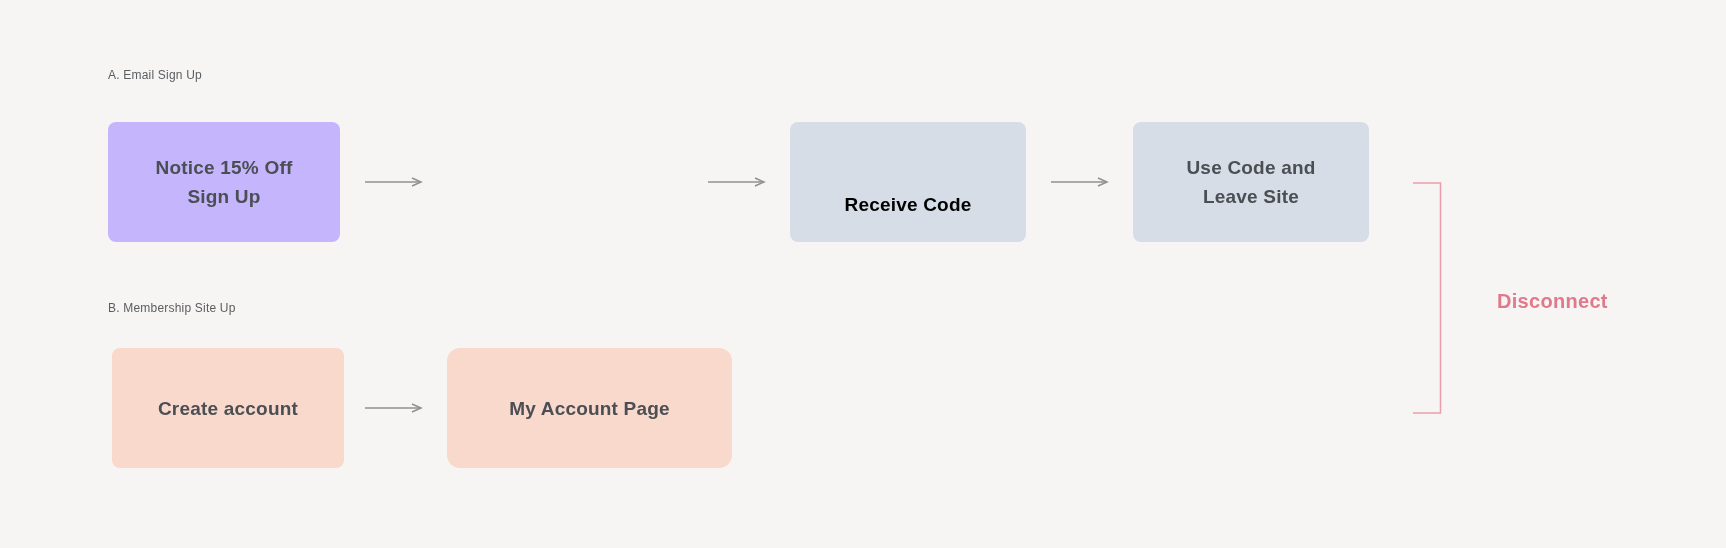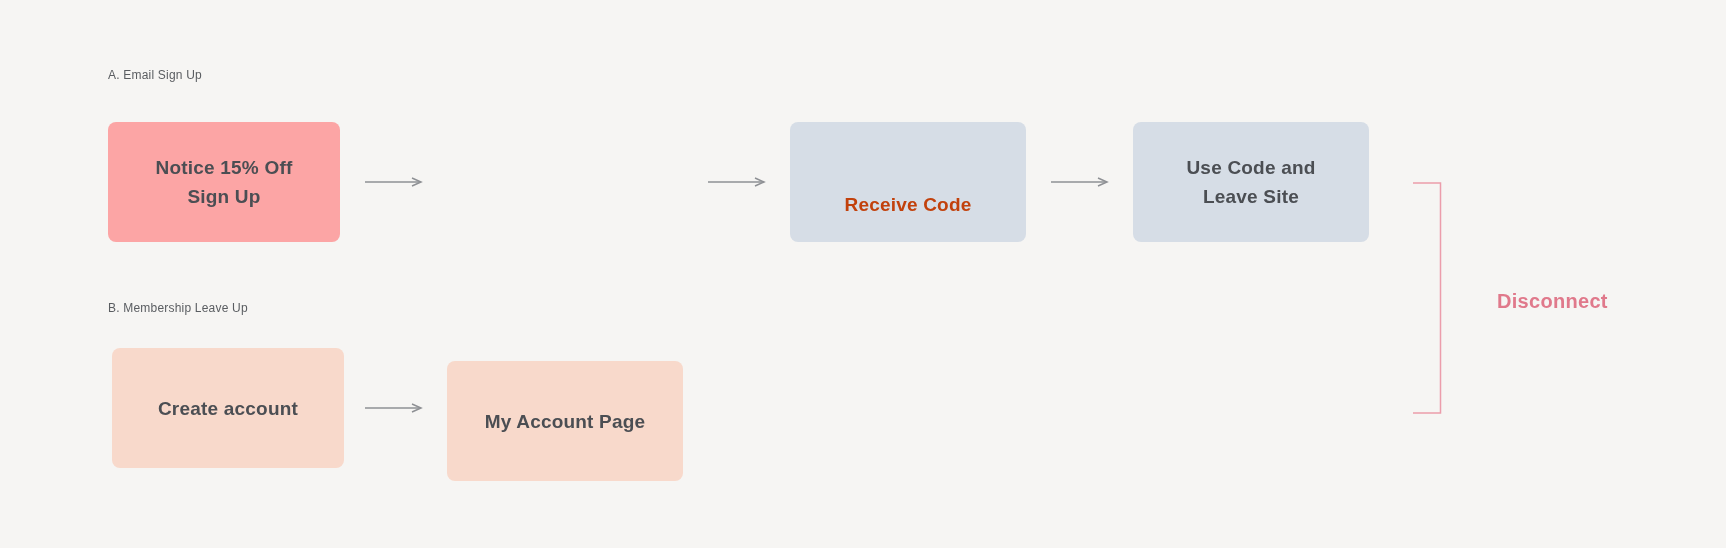--- a/index.html
+++ b/index.html
@@ -59,68 +59,68 @@
     text-align: right;
   }
 </style>
 </head>
 <body>
 
 <div class="canvas" style="background-color: rgb(246, 245, 243);">
 
   <div class="flow-label" style="left: 108px; top: 66px; color: rgb(90, 93, 97);">A. Email Sign Up</div>
 
-  <div class="node" style="left: 108px; top: 122px; width: 232px; background-color: #fca5a5;">
+  <div class="node" style="left: 108px; top: 122px; width: 232px; background-color: #c4b5fd;">
     <span class="node-label" style="color: rgb(75, 78, 83);">Notice 15% Off Sign Up</span>
   </div>
 
   <div class="connector" style="left: 365px; top: 176px; stroke: rgb(142, 144, 148);">
     <svg width="58" height="12" viewBox="0 0 58 12">
       <line x1="0" y1="6" x2="55" y2="6" stroke-width="1.5"></line>
       <path d="M47 2 L56 6 L47 10" fill="none" stroke-width="1.5"></path>
     </svg>
   </div>
 
 
   <div class="connector" style="left: 708px; top: 176px; stroke: rgb(142, 144, 148);">
     <svg width="58" height="12" viewBox="0 0 58 12">
       <line x1="0" y1="6" x2="55" y2="6" stroke-width="1.5"></line>
       <path d="M47 2 L56 6 L47 10" fill="none" stroke-width="1.5"></path>
     </svg>
   </div>
 
   <div class="node" style="left: 790px; top: 122px; width: 236px; background-color: rgb(214, 221, 230);">
-    <span class="node-label" style="color: #c2410c; margin-top: 44px;">Receive Code</span>
+    <span class="node-label" style="color: #000000; margin-top: 44px;">Receive Code</span>
   </div>
 
   <div class="connector" style="left: 1051px; top: 176px; stroke: rgb(142, 144, 148);">
     <svg width="58" height="12" viewBox="0 0 58 12">
       <line x1="0" y1="6" x2="55" y2="6" stroke-width="1.5"></line>
       <path d="M47 2 L56 6 L47 10" fill="none" stroke-width="1.5"></path>
     </svg>
   </div>
 
   <div class="node" style="left: 1133px; top: 122px; width: 236px; background-color: rgb(214, 221, 230);">
     <span class="node-label" style="color: rgb(75, 78, 83);">Use Code and Leave Site</span>
   </div>
 
-  <div class="flow-label" style="left: 108px; top: 299px; color: rgb(90, 93, 97);">B. Membership Leave Up</div>
+  <div class="flow-label" style="left: 108px; top: 299px; color: rgb(90, 93, 97);">B. Membership Site Up</div>
 
   <div class="node" style="left: 112px; top: 348px; width: 232px; background-color: rgb(248, 217, 203);">
     <span class="node-label" style="color: rgb(75, 78, 83);">Create account</span>
   </div>
 
   <div class="connector" style="left: 365px; top: 402px; stroke: rgb(142, 144, 148);">
     <svg width="58" height="12" viewBox="0 0 58 12">
       <line x1="0" y1="6" x2="55" y2="6" stroke-width="1.5"></line>
       <path d="M47 2 L56 6 L47 10" fill="none" stroke-width="1.5"></path>
     </svg>
   </div>
 
-  <div class="node" style="left: 447px; top: 361px; width: 236px; background-color: rgb(248, 217, 203);">
+  <div class="node" style="left: 447px; top: 348px; width: 285px; background-color: rgb(248, 217, 203); border-radius: 13px;">
     <span class="node-label" style="color: rgb(75, 78, 83);">My Account Page</span>
   </div>
 
   <div class="bracket" style="left: 1412px; top: 182px; stroke: rgb(236, 157, 171);">
     <svg width="30" height="232" viewBox="0 0 30 232">
       <path d="M1 1 H28.5 V231 H1" fill="none" stroke-width="1.5"></path>
     </svg>
   </div>
 
   <div class="annotation-label" style="left: 1497px; top: 290px; color: rgb(224, 121, 139);">Disconnect</div>

